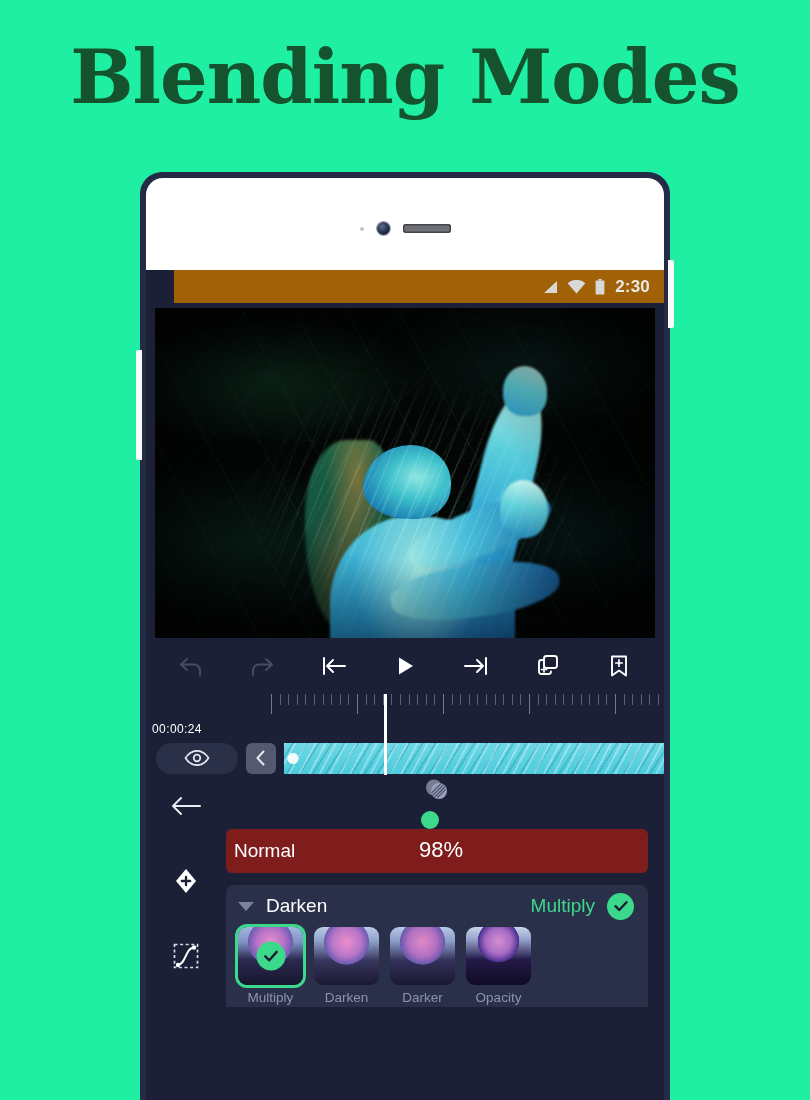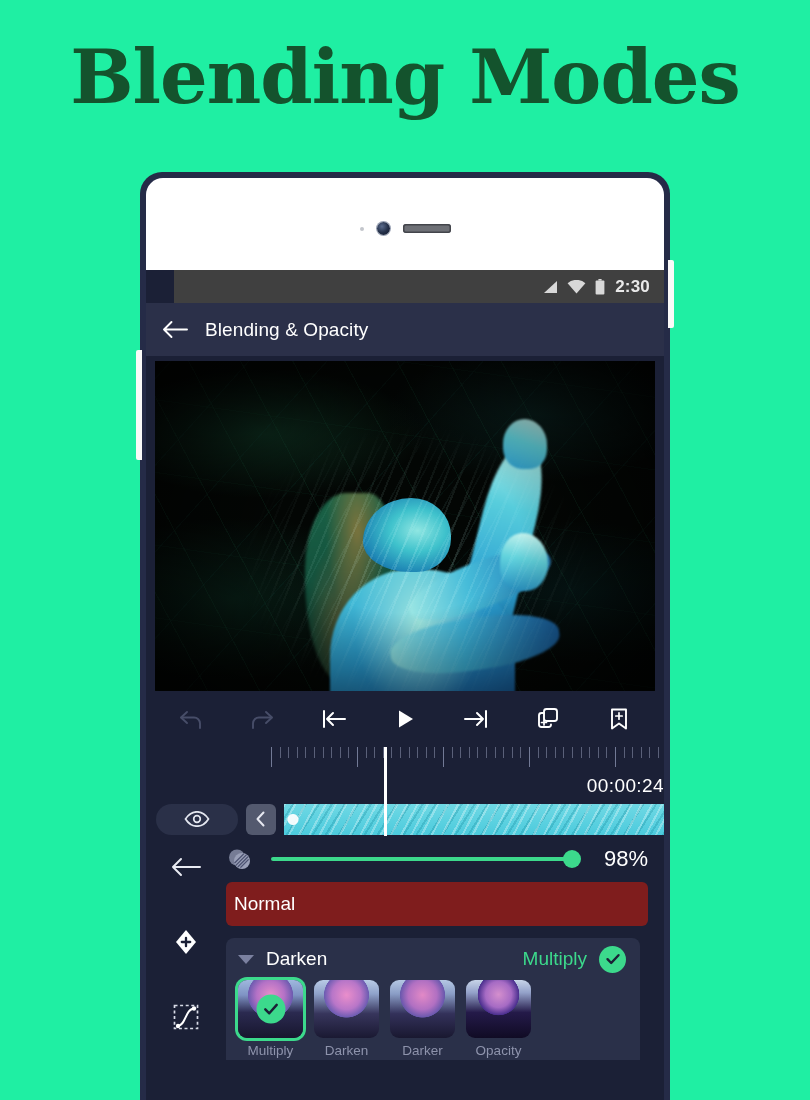--- a/index.html
+++ b/index.html
@@ -78,21 +78,21 @@
   .screen {
     position:absolute;
     top:92px; left:0; right:0; bottom:0;
     background:#1B2036;
     overflow:hidden;
   }
 
   
   .status-bar {
     height:33px;
-    background:#404040;
+    background:#a16207;
     display:flex; align-items:center; justify-content:flex-end;
     gap:9px;
     padding:0 14px;
     margin-left:28px;
   }
   .ic-signal { width:18px; height:14px; }
   .ic-wifi   { width:19px; height:14px; }
   .ic-batt   { width:10px; height:16px; }
   .status-time {
     color:#E9E9E9; font-size:17px; font-weight:600;
@@ -234,21 +234,21 @@
     background-size:100% 11px;
     background-repeat:no-repeat;
     background-position:0 0;
   }
   .ruler-majors {
     position:absolute; left:0; right:0; top:0; height:20px;
     background-image:
       repeating-linear-gradient(90deg, #727a96 0 1px, rgba(0,0,0,0) 1px 86px);
   }
   .timecode {
-    text-align:right; color:#FFFFFF; font-size:19px; font-weight:500;
+    text-align:left; color:#FFFFFF; font-size:12px; font-weight:500;
     letter-spacing:0.4px; padding:2px 0 5px 12px;
     margin-left:-6px;
   }
   .track-row {
     height:34px; display:flex; align-items:center; gap:8px; padding:0 0 0 10px;
   }
   .eye-pill {
     width:82px; height:31px; border-radius:16px;
     background:#2A3048;
     display:flex; align-items:center; justify-content:center;
@@ -282,21 +282,21 @@
   .side-rail {
     width:80px; flex:none;
     display:flex; flex-direction:column; align-items:center;
     padding-top:14px; gap:41px;
     background:#1B2036;
   }
   .rail-btn { width:34px; height:34px; display:flex; align-items:center; justify-content:center; }
   .panel-main { flex:1; padding:0 0 0 0; }
 
   .opacity-row {
-    height:46px; display:flex; align-items:center; gap:17px; padding-right:16px;
+    height:54px; display:flex; align-items:center; gap:17px; padding-right:16px;flex-direction:column;
   }
   .opacity-icon { width:28px; height:28px; flex:none; }
   .slider-track {
     flex:1; height:4px; border-radius:2px; background:#3CD98C;
     position:relative;
   }
   .slider-thumb {
     position:absolute; right:0; top:50%;
     width:18px; height:18px; border-radius:50%;
     background:#3CD98C; transform:translate(2px,-50%);
@@ -309,21 +309,21 @@
   .mode-field {
     height:44px; margin-right:16px;
     background:#7f1d1d;
     border-radius:6px;
     display:flex; align-items:center;
     padding-left:8px;
     color:#FFFFFF; font-size:19px;
   }
 
   .group-card {
-    margin-top:12px; margin-right:24px;
+    margin-top:12px; margin-right:16px;
     background:#2A3049;
     border-radius:8px 8px 0 0;
     overflow:hidden;
     height:122px;
   }
   .group-head {
     height:42px; display:flex; align-items:center;
     padding:0 14px 0 12px; gap:12px;
   }
   .caret-down {
@@ -386,26 +386,20 @@
         <svg class="ic-wifi" viewBox="0 0 19 14">
           <path d="M9.5 13.4 L0.6 3.2 A13.5 13.5 0 0 1 18.4 3.2 Z" fill="#D8D8D8"></path>
         </svg>
         <svg class="ic-batt" viewBox="0 0 10 16">
           <rect x="3.4" y="0" width="3.2" height="1.6" fill="#D8D8D8"></rect>
           <rect x="0.6" y="1.6" width="8.8" height="14" rx="1" fill="#D8D8D8"></rect>
         </svg>
         <span class="status-time">2:30</span>
       </div>
 
-      <div class="app-bar">
-        <svg class="ic-back-arrow" viewBox="0 0 26 19">
-          <path d="M25 9.5 H2 M9.5 2 L2 9.5 L9.5 17" fill="none" stroke="#FFFFFF" stroke-width="1.9" stroke-linecap="round" stroke-linejoin="round"></path>
-        </svg>
-        <span class="app-bar-title">Blending &amp; Opacity</span>
-      </div>
 
       <div class="preview-wrap">
         <div class="preview">
           <div class="nebula"></div>
           <div class="veins"></div>
           <div class="fig hair"></div>
           <div class="fig arm-up"></div>
           <div class="fig hand-up"></div>
           <div class="fig torso"></div>
           <div class="fig arm-low"></div>

